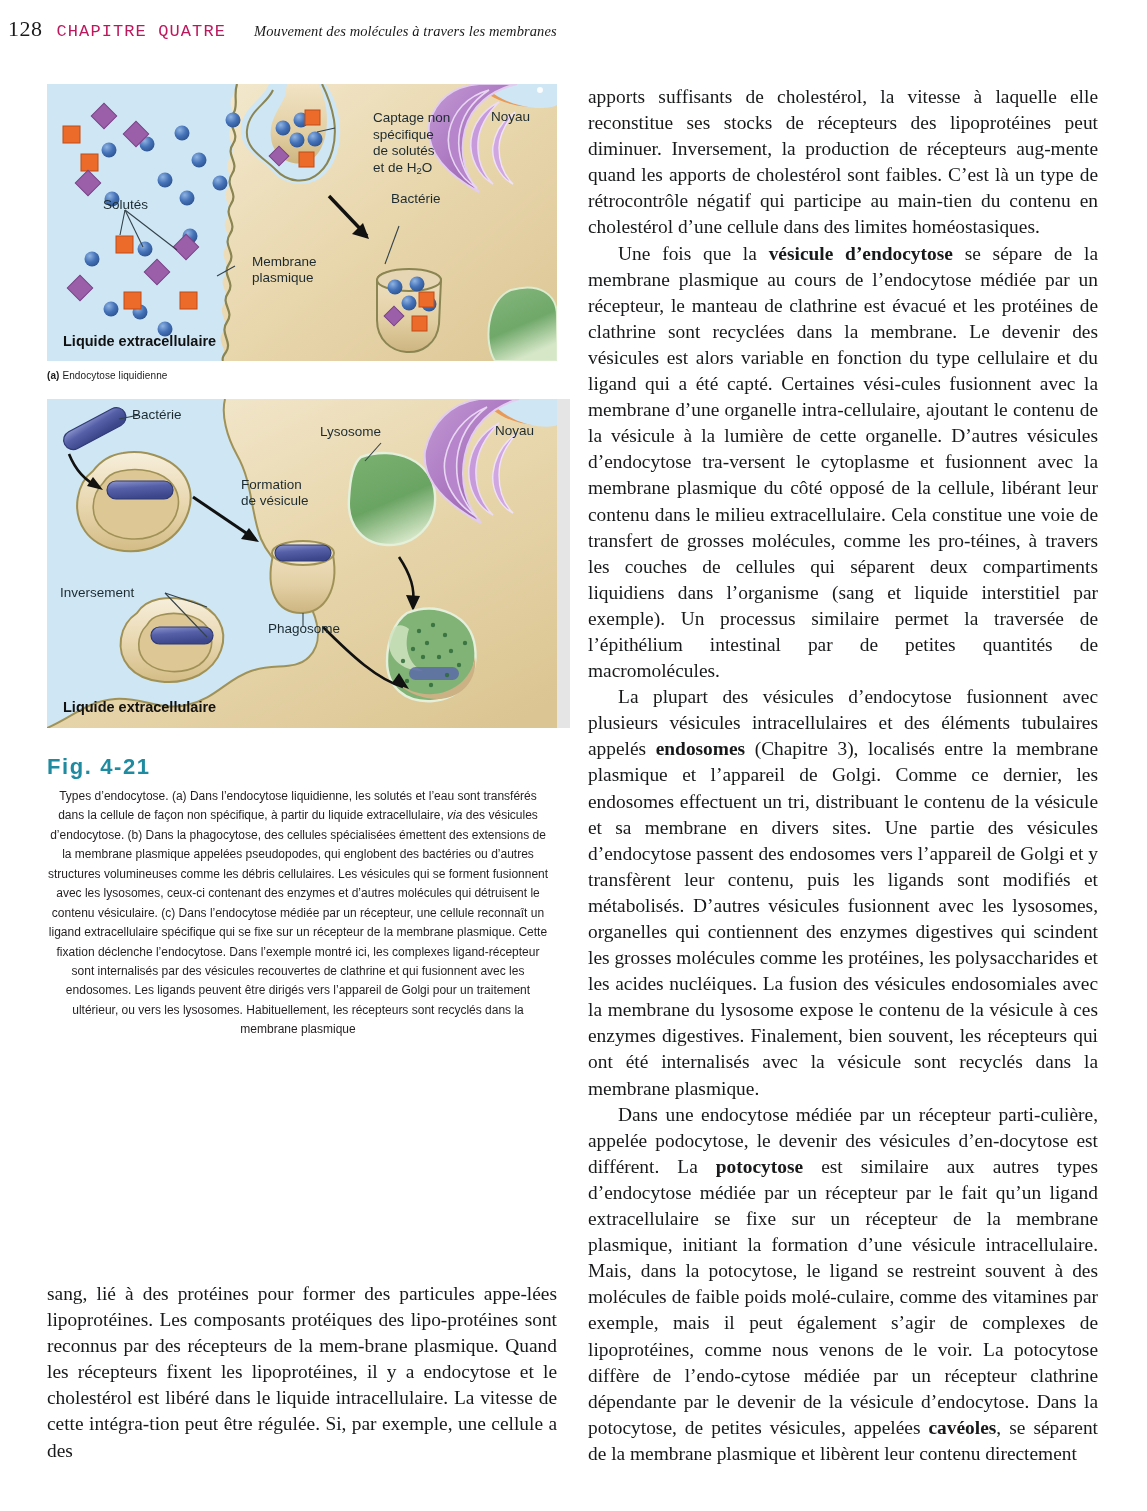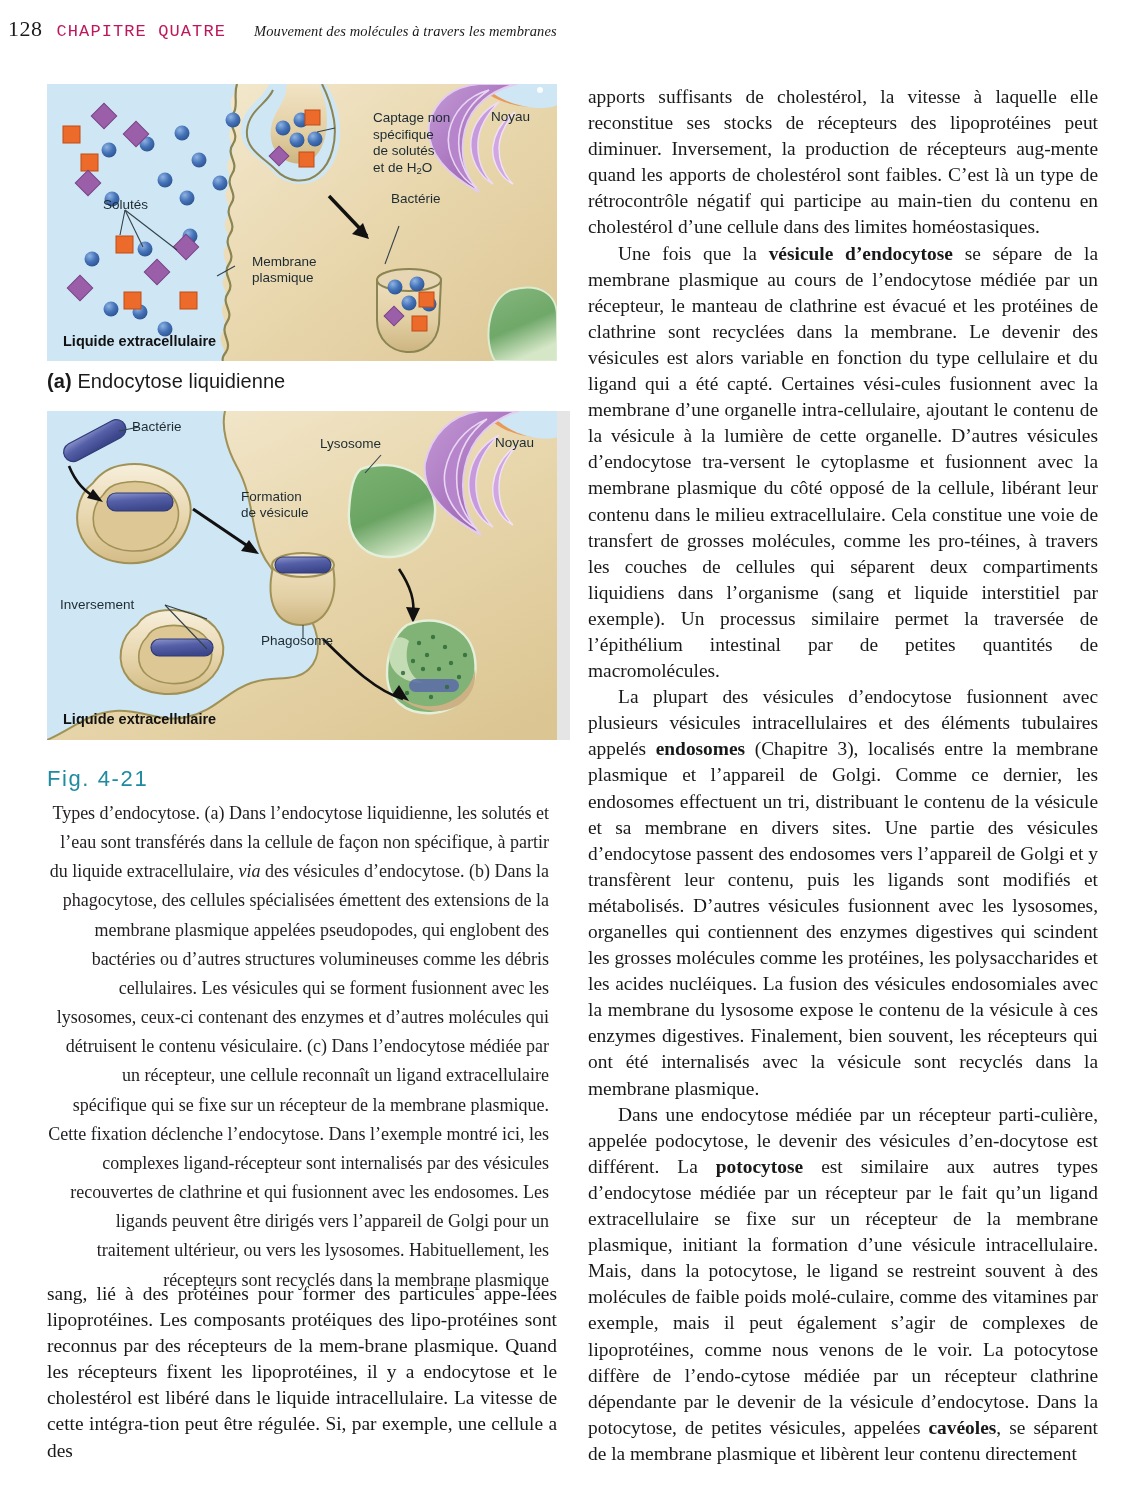--- a/index.html
+++ b/index.html
@@ -88,42 +88,42 @@
     font-weight: bold;
     font-size: 14.5px;
     color: #111;
   }
   .fig-label sub { font-size: 9.5px; vertical-align: -0.25em; }
 
   
   .panel-caption {
     margin-top: 9px;
     font-family: "Liberation Sans", sans-serif;
-    font-size: 20px;
+    font-size: 10px;
     color: #1a1a1a;
     letter-spacing: 0.1px;
   }
   .panel-caption b { font-weight: bold; }
 
   
   .fig-caption-block { margin-top: 26px; width: 502px; }
   .fig-number {
     font-family: "Liberation Sans", sans-serif;
-    font-weight: normal;
+    font-weight: bold;
     font-size: 22px;
     color: #1f8ba0;
     letter-spacing: 1.6px;
     margin-bottom: 7px;
   }
   .fig-caption-text {
-    font-family: Liberation Serif, serif;
-    font-size: 18px;
+    font-family: Liberation Sans, sans-serif;
+    font-size: 12px;
     line-height: 1.62;
     color: #231f20;
-    text-align: right;
+    text-align: center;
   }
   .fig-caption-text i { font-style: italic; }
 
   
   .body-col {
     font-family: "Liberation Serif", serif;
     font-size: 19.4px;
     line-height: 1.345;
     text-align: justify;
     color: #18191a;
@@ -450,21 +450,21 @@
       <path d="M118,194 L160,238" stroke="#33424a" stroke-width="1.1" fill="none"></path>
       <path d="M256,214 L256,228" stroke="#33424a" stroke-width="1.1" fill="none"></path>
     </svg>
 
     <div class="fig-label" style="left:85px; top:8px;">Bactérie</div>
     <div class="fig-label" style="left:273px; top:25px;">Lysosome</div>
     <div class="fig-label" style="left:448px; top:24px;">Noyau</div>
     <div class="fig-label" style="left:194px; top:78px; line-height:1.22;">Formation
 de vésicule</div>
     <div class="fig-label" style="left:13px; top:186px;">Inversement</div>
-    <div class="fig-label" style="left:214px; top:222px;">Phagosome</div>
+    <div class="fig-label" style="left:221px; top:222px;">Phagosome</div>
     <div class="fig-label bold" style="left:16px; top:300px;">Liquide extracellulaire</div>
   </div>
 
   <div class="fig-caption-block">
     <div class="fig-number">Fig. 4-21</div>
     <div class="fig-caption-text">
       <span>Types d’endocytose. (a) Dans l’endocytose liquidienne, les solutés et l’eau sont transférés dans la cellule de façon non spécifique, à partir du liquide extracellulaire, </span><i>via</i><span> des vésicules d’endocytose. (b) Dans la phagocytose, des cellules spécialisées émettent des extensions de la membrane plasmique appelées pseudopodes, qui englobent des bactéries ou d’autres structures volumineuses comme les débris cellulaires. Les vésicules qui se forment fusionnent avec les lysosomes, ceux-ci contenant des enzymes et d’autres molécules qui détruisent le contenu vésiculaire. (c) Dans l’endocytose médiée par un récepteur, une cellule reconnaît un ligand extracellulaire spécifique qui se fixe sur un récepteur de la membrane plasmique. Cette fixation déclenche l’endocytose. Dans l’exemple montré ici, les complexes ligand-récepteur sont internalisés par des vésicules recouvertes de clathrine et qui fusionnent avec les endosomes. Les ligands peuvent être dirigés vers l’appareil de Golgi pour un traitement ultérieur, ou vers les lysosomes. Habituellement, les récepteurs sont recyclés dans la membrane plasmique</span>
     </div>
   </div>
 </div>

